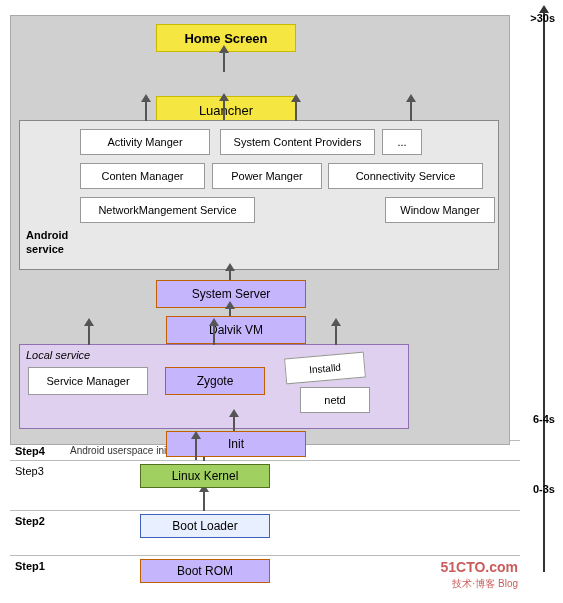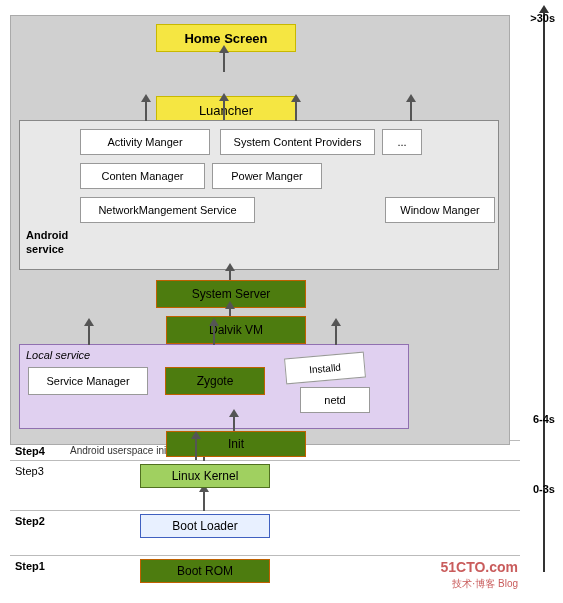--- a/index.html
+++ b/index.html
@@ -30,21 +30,21 @@
       align-items: center;
       justify-content: center;
     }
 
     .box-yellow {
       background: #f5e642;
       border: 1.5px solid #c8b800;
     }
 
     .box-orange {
-      background: #4d7c0f;
+      background: #c4b5fd;
       border: 1.5px solid #c06000;
     }
 
     .box-green {
       background: #a0d060;
       border: 1.5px solid #507020;
     }
 
     .box-blue-outline {
       background: #e8f0ff;
@@ -126,20 +126,21 @@
     <div style="position:absolute; left:8px; top:104px; width:480px; height:150px; background:#e8e8e8; border:1.5px solid #888;">
       <span style="position:absolute; left:6px; top:108px; font-size:11px; font-weight:bold;">Android</span>
       <span style="position:absolute; left:6px; top:122px; font-size:11px; font-weight:bold;">service</span>
 
       <div class="box box-white" style="position:absolute; left:60px; top:8px; width:130px; height:26px; font-size:11px;">Activity Manger</div>
       <div class="box box-white" style="position:absolute; left:200px; top:8px; width:155px; height:26px; font-size:11px;">System Content Providers</div>
       <div class="box box-white" style="position:absolute; left:362px; top:8px; width:40px; height:26px; font-size:11px;">...</div>
 
       <div class="box box-white" style="position:absolute; left:60px; top:42px; width:125px; height:26px; font-size:11px;">Conten Manager</div>
       <div class="box box-white" style="position:absolute; left:192px; top:42px; width:110px; height:26px; font-size:11px;">Power Manger</div>
+      <div class="box box-white" style="position:absolute; left:308px; top:42px; width:155px; height:26px; font-size:11px;">Connectivity Service</div>
 
       <div class="box box-white" style="position:absolute; left:60px; top:76px; width:175px; height:26px; font-size:11px;">NetworkMangement Service</div>
       <div class="box box-white" style="position:absolute; left:365px; top:76px; width:110px; height:26px; font-size:11px;">Window Manger</div>
 
       <div style="position:absolute; left:125px; top:-20px; width:2px; height:20px; background:#555;">
         <div style="position:absolute; top:-7px; left:-4px; width:0;height:0;border-left:5px solid transparent;border-right:5px solid transparent;border-bottom:8px solid #555;"></div>
       </div>
       <div style="position:absolute; left:275px; top:-20px; width:2px; height:20px; background:#555;">
         <div style="position:absolute; top:-7px; left:-4px; width:0;height:0;border-left:5px solid transparent;border-right:5px solid transparent;border-bottom:8px solid #555;"></div>
       </div>

